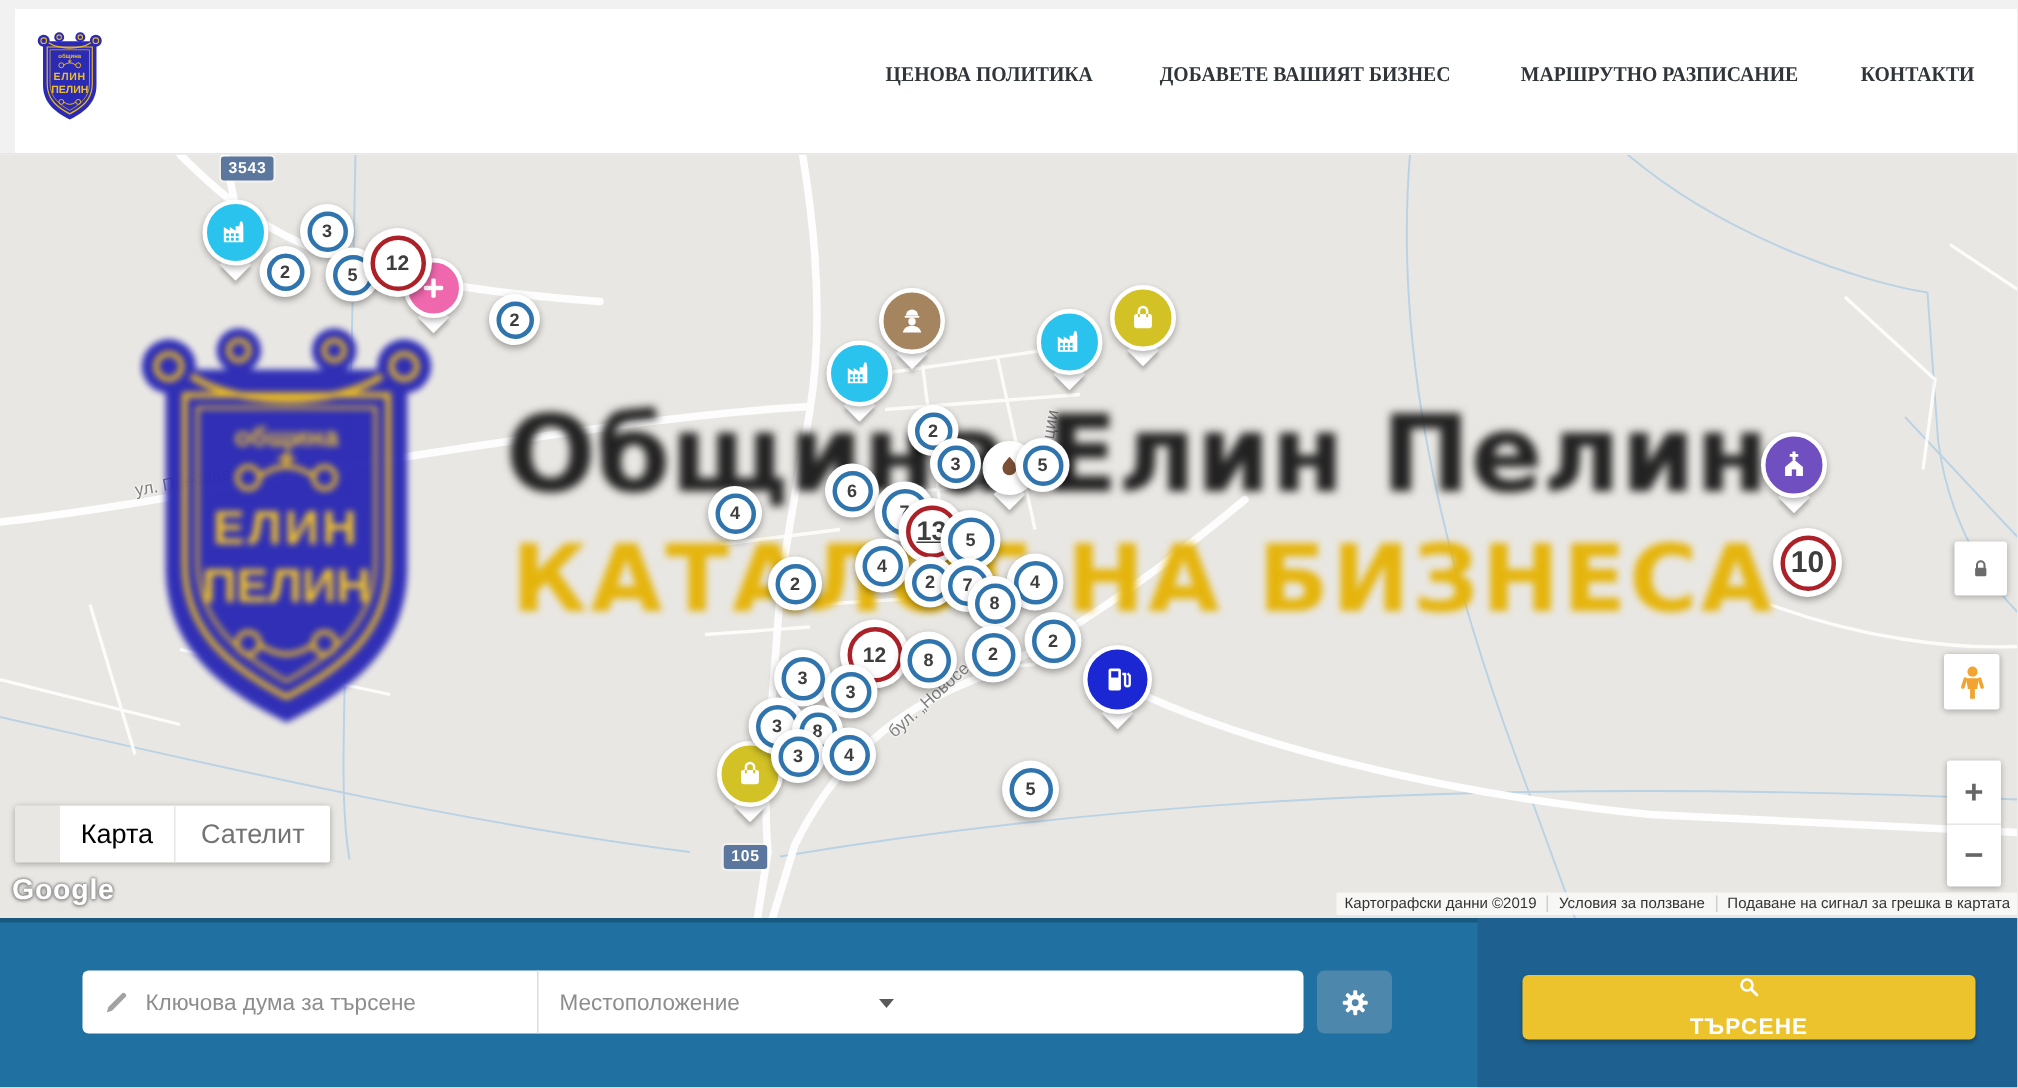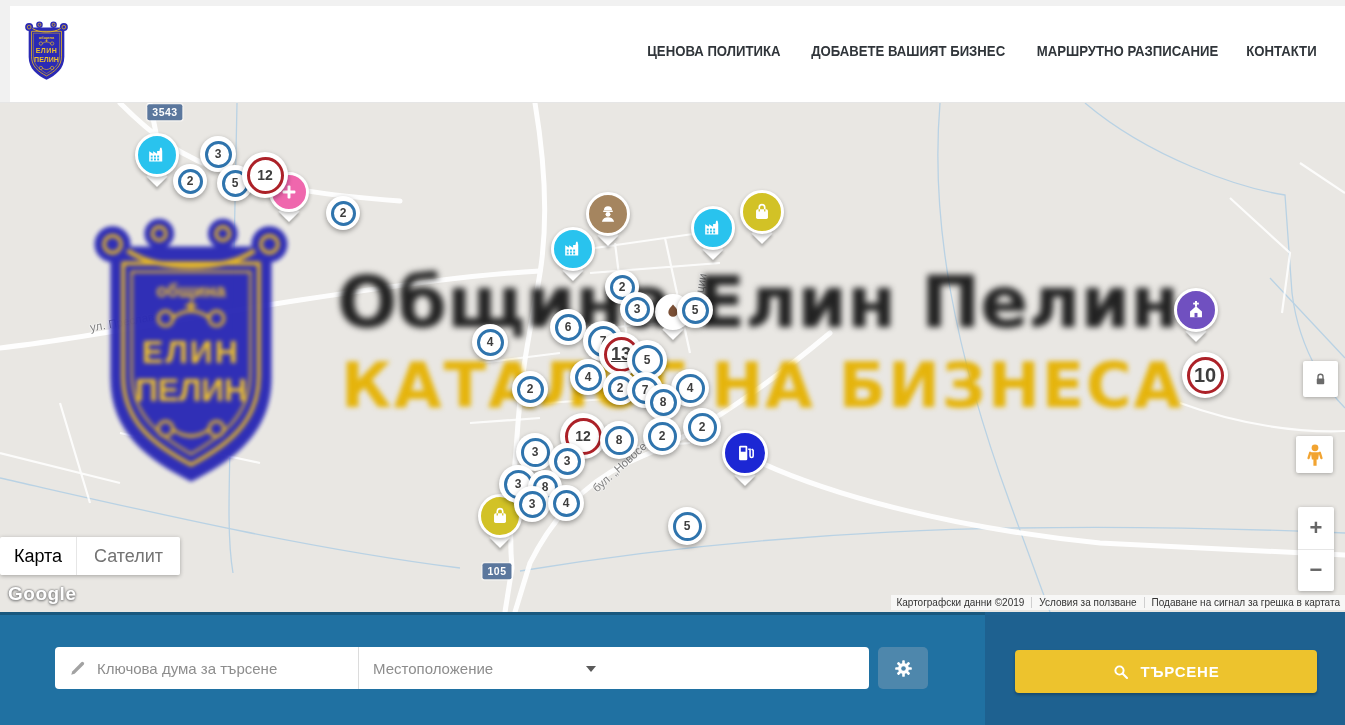--- a/index.html
+++ b/index.html
@@ -9,21 +9,21 @@
 
   
   .header { position:absolute; top:0; left:0; width:100%; height:103px; background:#fff;
             border-bottom:1px solid #e6e6e6; display:flex; align-items:center;
             box-shadow:inset 0 6px 0 #f1f1f1, inset 10px 0 0 #f1f1f1; z-index:50; }
   .brand { display:flex; align-items:center; margin-left:23px; cursor:pointer; }
   .logo-crest { width:47px; height:61px; }
   .brand-text { margin-left:9px; }
   .brand-title { font-size:21px; font-weight:700; color:#3e3e3e; letter-spacing:.2px; }
   .brand-sub { font-size:17.5px; font-weight:700; color:#eab71c; letter-spacing:.3px; margin-top:1px; }
-  .nav { margin-left:auto; margin-right:26px; display:flex; gap:20px; }
+  .nav { margin-left:auto; margin-right:26px; display:flex; gap:34px;font-family:Liberation Serif, serif; }
   .nav a { font-size:14px; font-weight:700; color:#30353a; text-decoration:none;
            letter-spacing:0; white-space:nowrap; transform:scaleX(.94); transform-origin:center; }
 
   
   .map { position:absolute; top:103px; left:0; width:1345px; height:509px;
          background:#e9e7e3; overflow:hidden; cursor:grab; }
   .map svg.bg { position:absolute; inset:0; }
 
   .road-badge { position:absolute; transform:translate(-50%,-50%); background:#5b779d;
                 color:#fdfdfd; font-size:10.5px; font-weight:700; padding:1.5px 5px 2px;
@@ -47,22 +47,22 @@
   .cluster .ring { width:calc(100% - 9px); height:calc(100% - 9px); border:3px solid #2f74ad;
                    border-radius:50%; display:flex; align-items:center; justify-content:center;
                    font-weight:700; color:#3e3e3e; }
   .pin { position:absolute; transform:translate(-50%,-50%); cursor:pointer; }
   .pin-tail { position:absolute; left:50%; bottom:-7px; width:15px; height:15px; background:#fff;
               transform:translateX(-50%) rotate(45deg); box-shadow:2px 2px 3px rgba(0,0,0,.25); }
   .pin-c { position:relative; border:3px solid #fff; border-radius:50%;
            box-shadow:0 2px 4px rgba(0,0,0,.3); display:flex; align-items:center; justify-content:center; }
 
   
-  .maptype { position:absolute; left:0; top:434px; display:flex;
-             box-shadow:0 1px 4px rgba(0,0,0,.3); border-radius:2px; overflow:hidden; z-index:30; }
+  .maptype { position:absolute; left:10px; top:434px; display:flex;
+             box-shadow:0 1px 4px rgba(0,0,0,.3); border-radius:2px; overflow:hidden; z-index:30;padding-left:30px; }
   .maptype div { background:#fff; height:38px; display:flex; align-items:center; justify-content:center;
                  font-size:18px; cursor:pointer; }
   .mt-map { width:76px; color:#000; font-weight:500; }
   .mt-sat { width:104px; color:#737373; border-left:1px solid #e6e6e6; }
 
   .glogo { position:absolute; left:8px; top:480px; font-size:19px; font-weight:700; color:#fff; z-index:30;
            letter-spacing:.5px; cursor:pointer;
            text-shadow:0 0 2px #8a8a8a,0 0 2px #8a8a8a,0 1px 3px #777; }
 
   .attrib { position:absolute; right:0; top:492px; height:15px; display:flex; align-items:center;
@@ -92,21 +92,21 @@
   .f-kw input::placeholder { color:#8d8d8d; }
   .f-sel { display:flex; align-items:center; border-left:1px solid #dcdcdc; padding:0 14px;
            font-size:15px; color:#8d8d8d; cursor:pointer; position:relative; }
   .f-cat { width:258px; } .f-loc { width:253px; }
   .chev { position:absolute; right:15px; top:50%; margin-top:-2px; width:0; height:0;
           border-left:5px solid transparent; border-right:5px solid transparent; border-top:6px solid #5a5a5a; }
   .gear-btn { position:absolute; left:878px; top:35px; width:50px; height:42px; background:#4e87ac;
               border:none; border-radius:5px; display:flex; align-items:center; justify-content:center; cursor:pointer; }
   .search-btn { position:absolute; right:28px; top:38px; width:302px; height:43px; background:#edc32d;
                 border:none; border-radius:4px; display:flex; align-items:center; justify-content:center;
-                gap:10px; cursor:pointer; box-shadow:0 2px 3px rgba(0,0,0,.25); }
+                gap:10px; cursor:pointer; box-shadow:0 2px 3px rgba(0,0,0,.25);flex-direction:column; }
   .search-btn span { color:#fff; font-size:15px; font-weight:700; letter-spacing:.8px;
                      font-family:"Liberation Sans",sans-serif; }
 </style>
 </head>
 <body>
 
 <svg width="0" height="0" style="position:absolute">
   <defs>
     <g id="crest">
       <path d="M12 14 H88 V76 C88 102 70 115 50 125 C30 115 12 102 12 76 Z" fill="#2b2ab5"></path>

